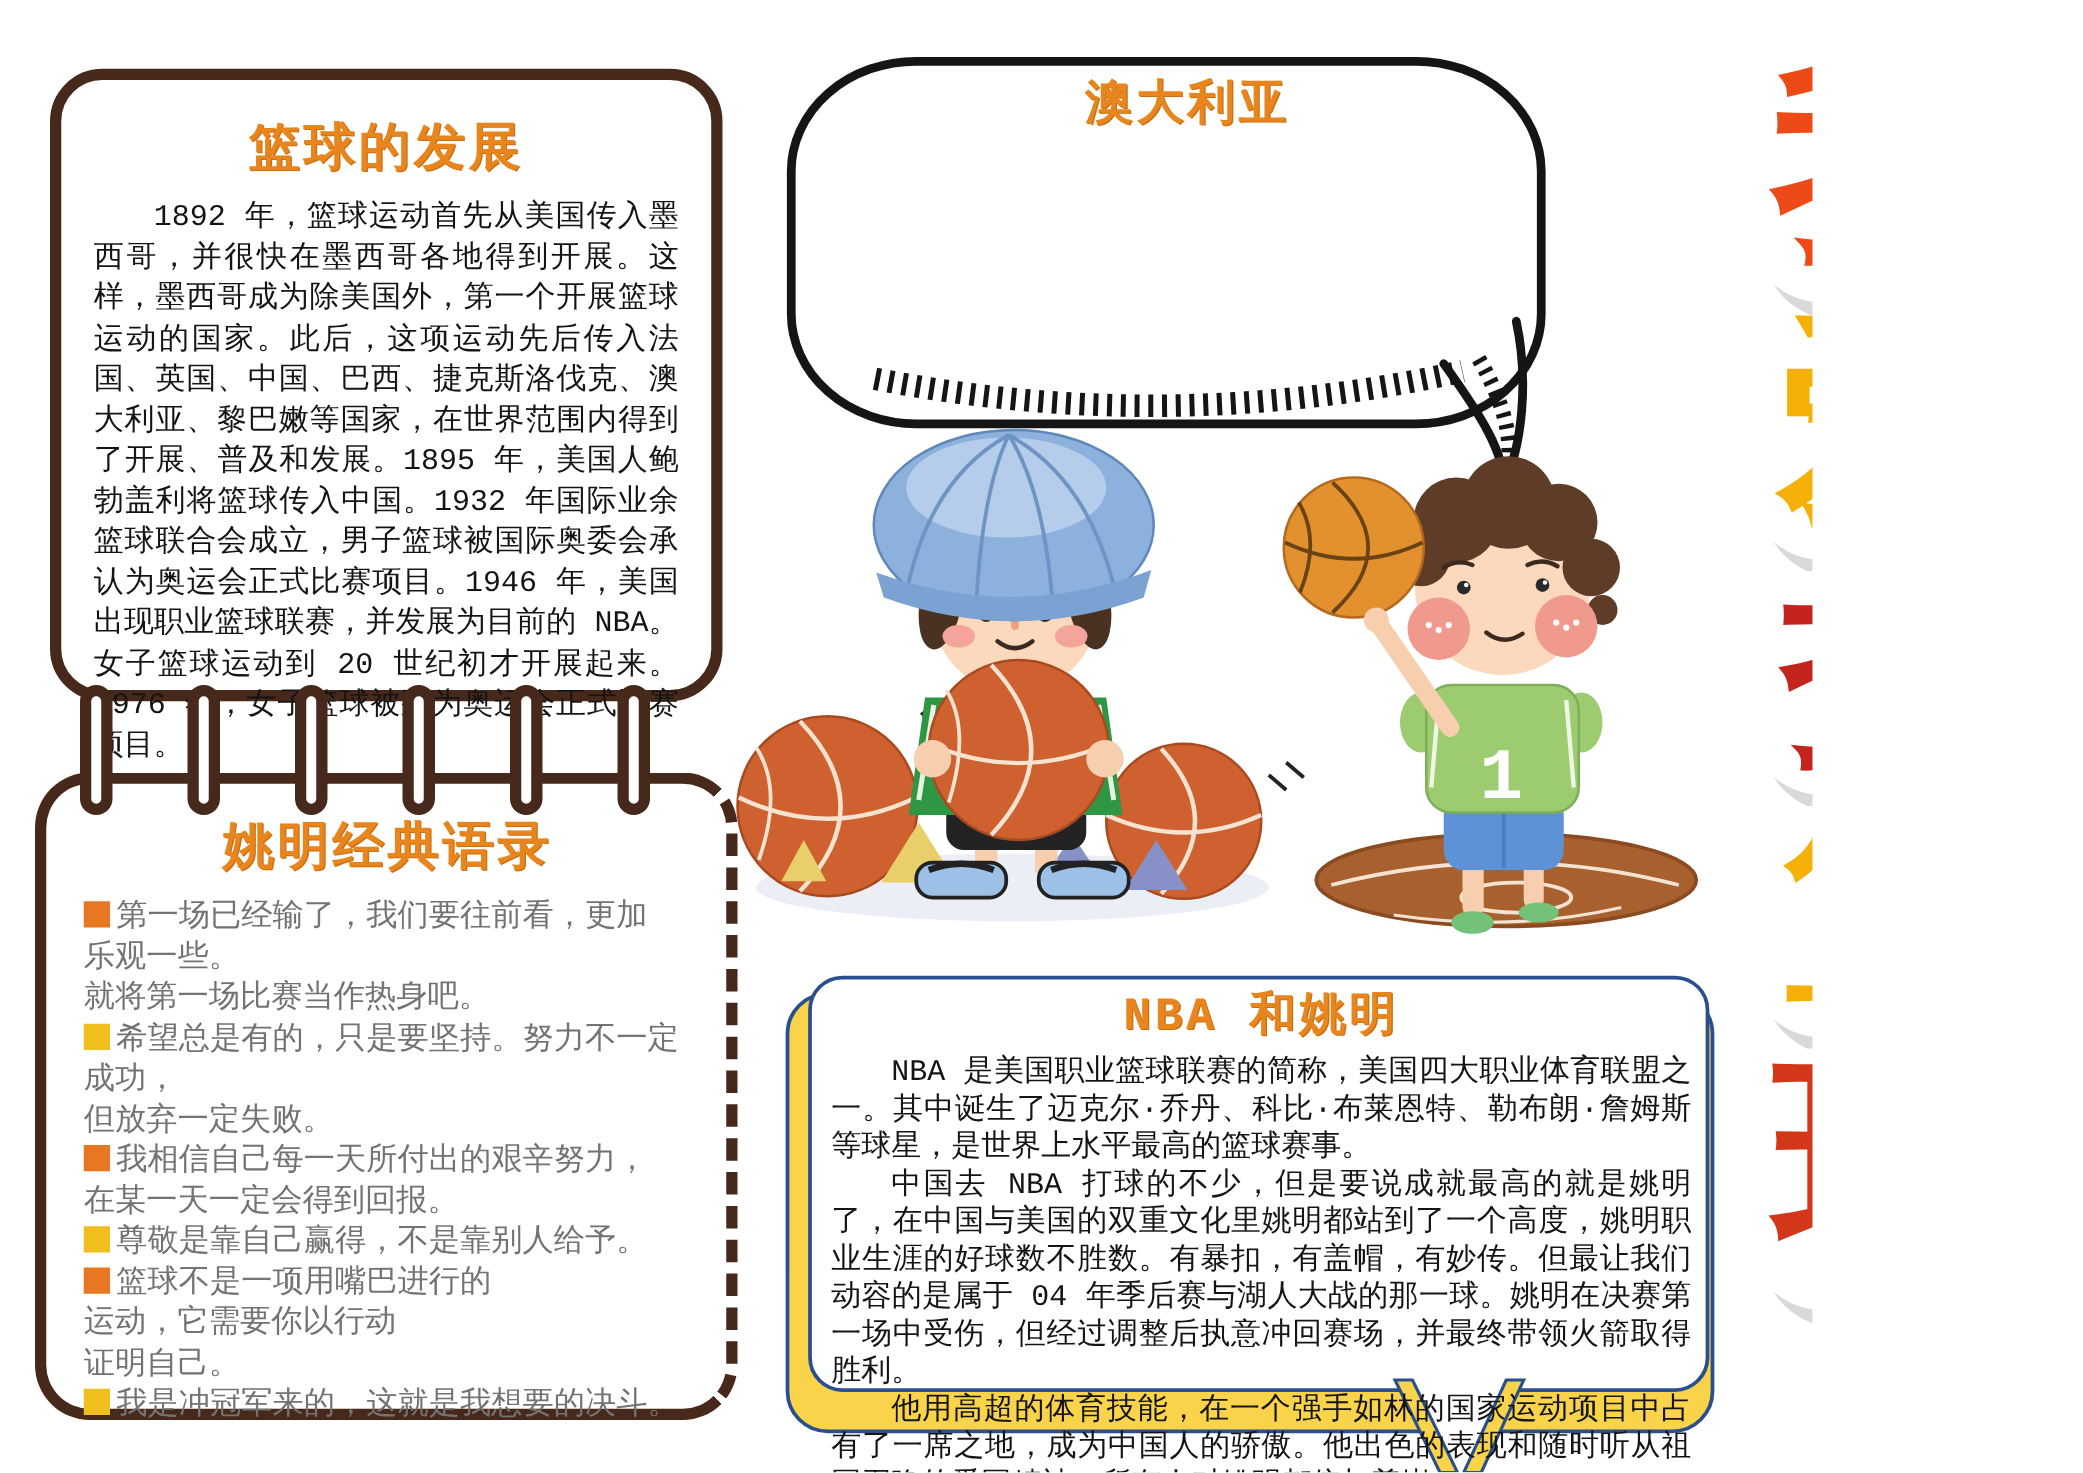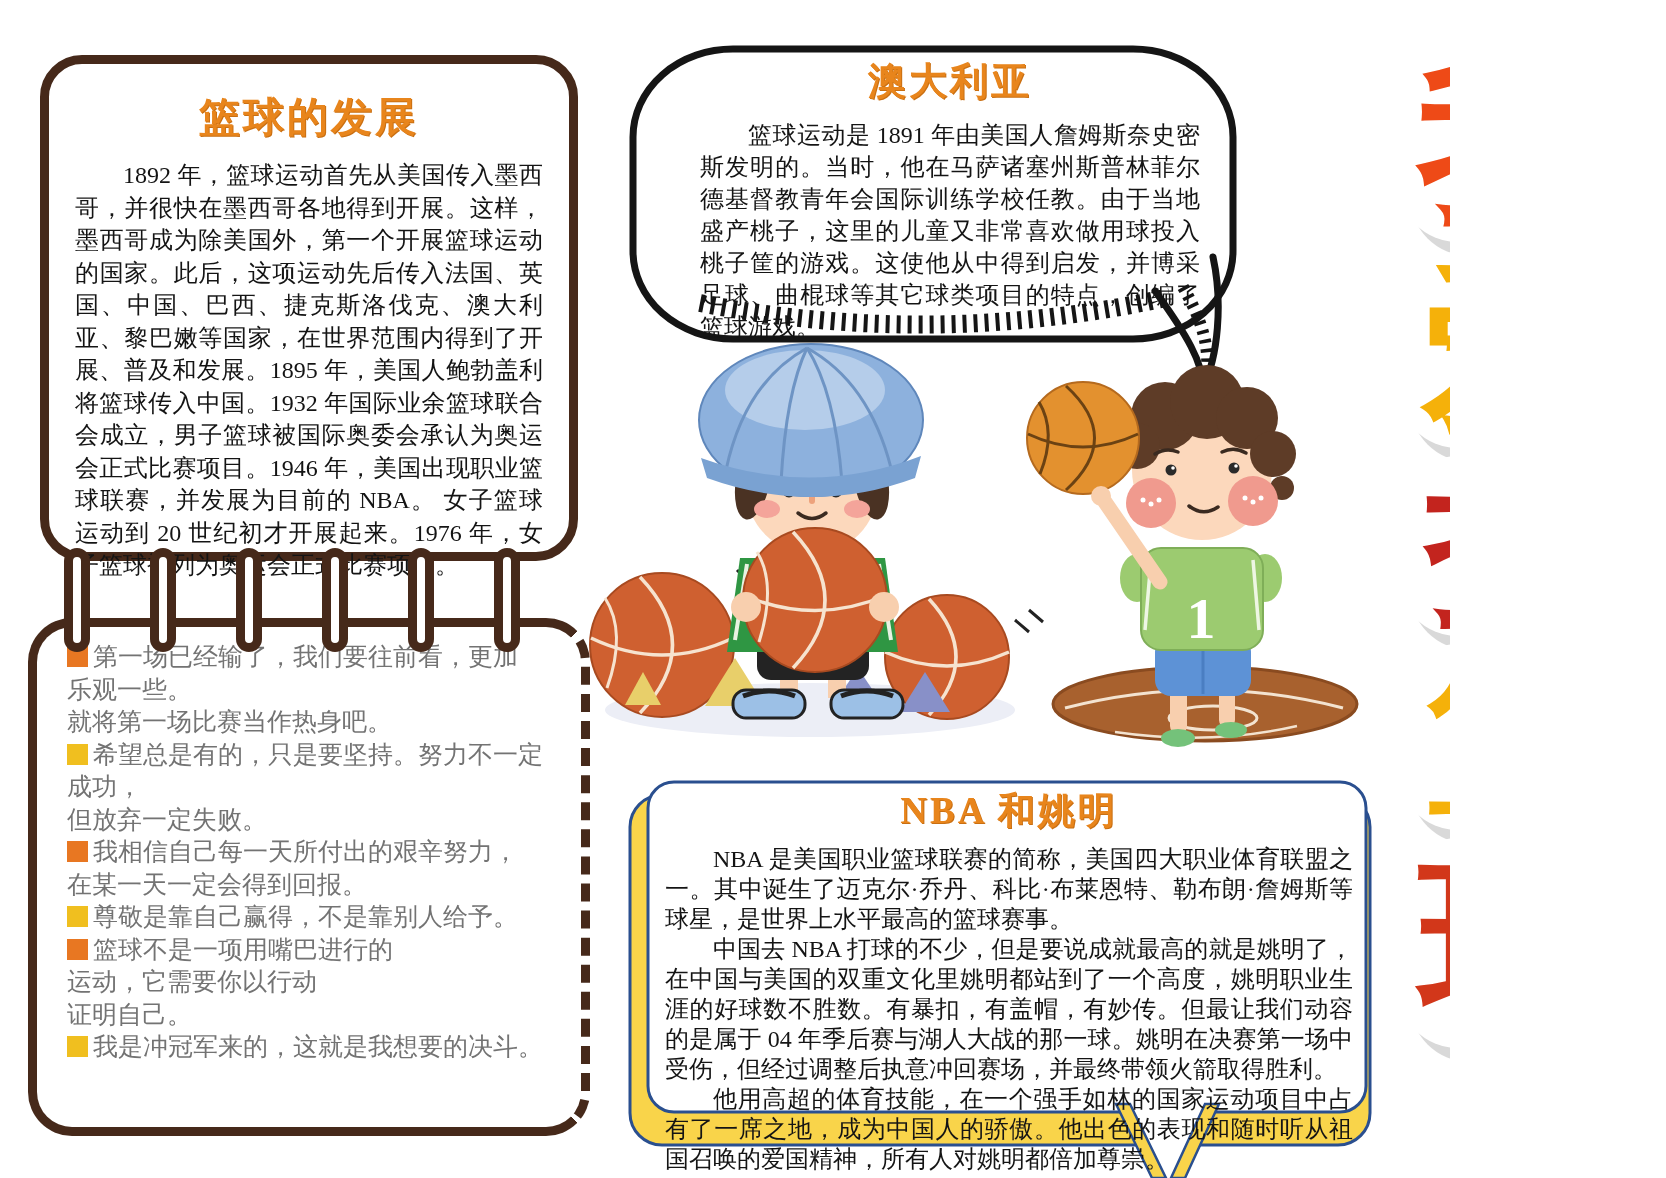--- a/index.html
+++ b/index.html
@@ -1,19 +1,19 @@
 <!DOCTYPE html>
 <html><head>
 <meta charset="utf-8">
 <style>
   html,body{margin:0;padding:0;background:#ffffff;}
   .canvas{
     position:relative; width:1450px; height:1178px; overflow:hidden;
     background:#ffffff;
-    font-family:Liberation Serif, serif;
+    font-family:Liberation Mono, monospace;
     color:#151515;
   }
   
   .box{position:absolute; background:#fff; border:9px solid #46291a; box-sizing:border-box;}
   .box-dev{left:40px; top:55px; width:538px; height:506px; border-radius:42px; padding:18px 26px 0 26px;}
   .box-quotes{left:28px; top:618px; width:562px; height:518px; border-radius:44px;
               border-right-style:dashed; padding:14px 28px 0 30px;}
   .sec-title{
     margin:8px 0 14px 0; text-align:center; font-weight:bold;
     color:#e8851c; font-size:41px; letter-spacing:3px;
@@ -63,20 +63,21 @@
 <body>
 
 <div class="canvas">
 
   <section class="box box-dev">
     <h2 class="sec-title">篮球的发展</h2>
     <p class="body-text">1892 年，篮球运动首先从美国传入墨西哥，并很快在墨西哥各地得到开展。这样，墨西哥成为除美国外，第一个开展篮球运动的国家。此后，这项运动先后传入法国、英国、中国、巴西、捷克斯洛伐克、澳大利亚、黎巴嫩等国家，在世界范围内得到了开展、普及和发展。1895 年，美国人鲍勃盖利将篮球传入中国。1932 年国际业余篮球联合会成立，男子篮球被国际奥委会承认为奥运会正式比赛项目。1946 年，美国出现职业篮球联赛，并发展为目前的 NBA。 女子篮球运动到 20 世纪初才开展起来。1976 年，女子篮球被列为奥运会正式比赛项目。</p>
   </section>
 
   <section class="box box-quotes">
+    <h2 class="sec-title">姚明经典语录</h2>
     <div>
       <div class="quote-item"><span class="qbullet" style="background-color: rgb(232, 119, 34);"></span><span class="qtext">第一场已经输了，我们要往前看，更加
 乐观一些。
 就将第一场比赛当作热身吧。</span></div>
       <div class="quote-item"><span class="qbullet" style="background-color: rgb(240, 191, 31);"></span><span class="qtext">希望总是有的，只是要坚持。努力不一定成功，
 但放弃一定失败。</span></div>
       <div class="quote-item"><span class="qbullet" style="background-color: rgb(232, 119, 34);"></span><span class="qtext">我相信自己每一天所付出的艰辛努力，
 在某一天一定会得到回报。</span></div>
       <div class="quote-item"><span class="qbullet" style="background-color: rgb(240, 191, 31);"></span><span class="qtext">尊敬是靠自己赢得，不是靠别人给予。</span></div>
       <div class="quote-item"><span class="qbullet" style="background-color: rgb(232, 119, 34);"></span><span class="qtext">篮球不是一项用嘴巴进行的
@@ -95,21 +96,20 @@
 
   <svg class="bubble-svg" width="640" height="375" viewBox="0 0 640 375">
     <rect x="18" y="14" width="600" height="290" rx="100" ry="88" fill="#ffffff" stroke="#151515" stroke-width="7"></rect>
     <path d="M 85,268 Q 320,314 555,262" fill="none" stroke="#151515" stroke-width="18" stroke-dasharray="4 7"></path>
     <path d="M 540,256 C 572,300 588,328 588,352" fill="none" stroke="#151515" stroke-width="7" stroke-linecap="round"></path>
     <path d="M 598,222 C 608,268 603,322 588,352" fill="none" stroke="#151515" stroke-width="7" stroke-linecap="round"></path>
     <path d="M 568,252 C 590,290 596,320 590,344" fill="none" stroke="#151515" stroke-width="12" stroke-dasharray="3.5 6"></path>
   </svg>
   <div class="bubble-text">
     <h2 class="sec-title">澳大利亚</h2>
-    <p class="body-text">篮球运动是 1891 年由美国人詹姆斯奈史密斯发明的。当时，他在马萨诸塞州斯普林菲尔德基督教青年会国际训练学校任教。由于当地盛产桃子，这里的儿童又非常喜欢做用球投入桃子筐的游戏。这使他从中得到启发，并博采足球、曲棍球等其它球类项目的特点，创编了篮球游戏。</p>
   </div>
 
   <svg class="illu-svg" width="790" height="430" viewBox="0 0 790 430">
 
     <ellipse cx="225" cy="390" rx="205" ry="27" fill="#eceef6"></ellipse>
     <ellipse cx="620" cy="384" rx="152" ry="37" fill="#a8612e" stroke="#8a4b20" stroke-width="3"></ellipse>
     <path d="M 480,388 Q 620,352 758,388" fill="none" stroke="#f3e3d0" stroke-width="3"></path>
     <ellipse cx="628" cy="398" rx="44" ry="12" fill="none" stroke="#f3e3d0" stroke-width="3"></ellipse>
     <path d="M 530,412 Q 625,426 712,406" fill="none" stroke="#f3e3d0" stroke-width="2.5"></path>
 

